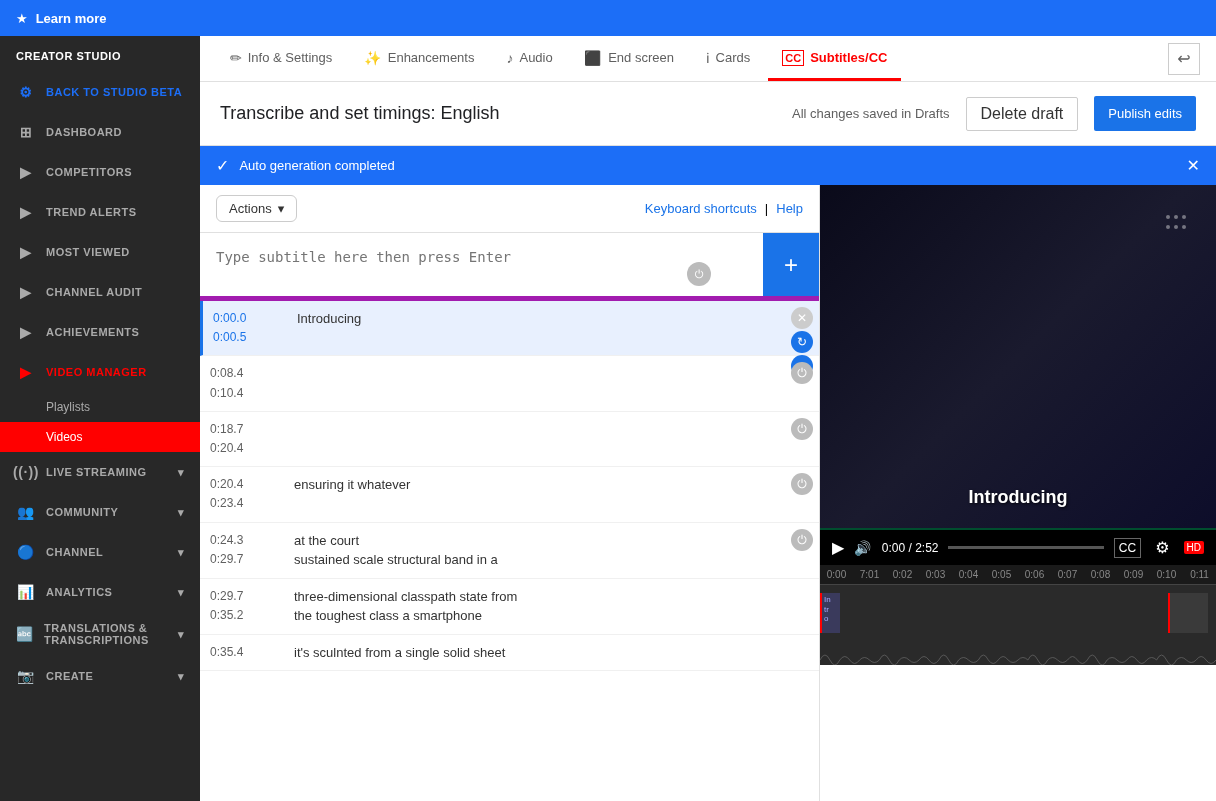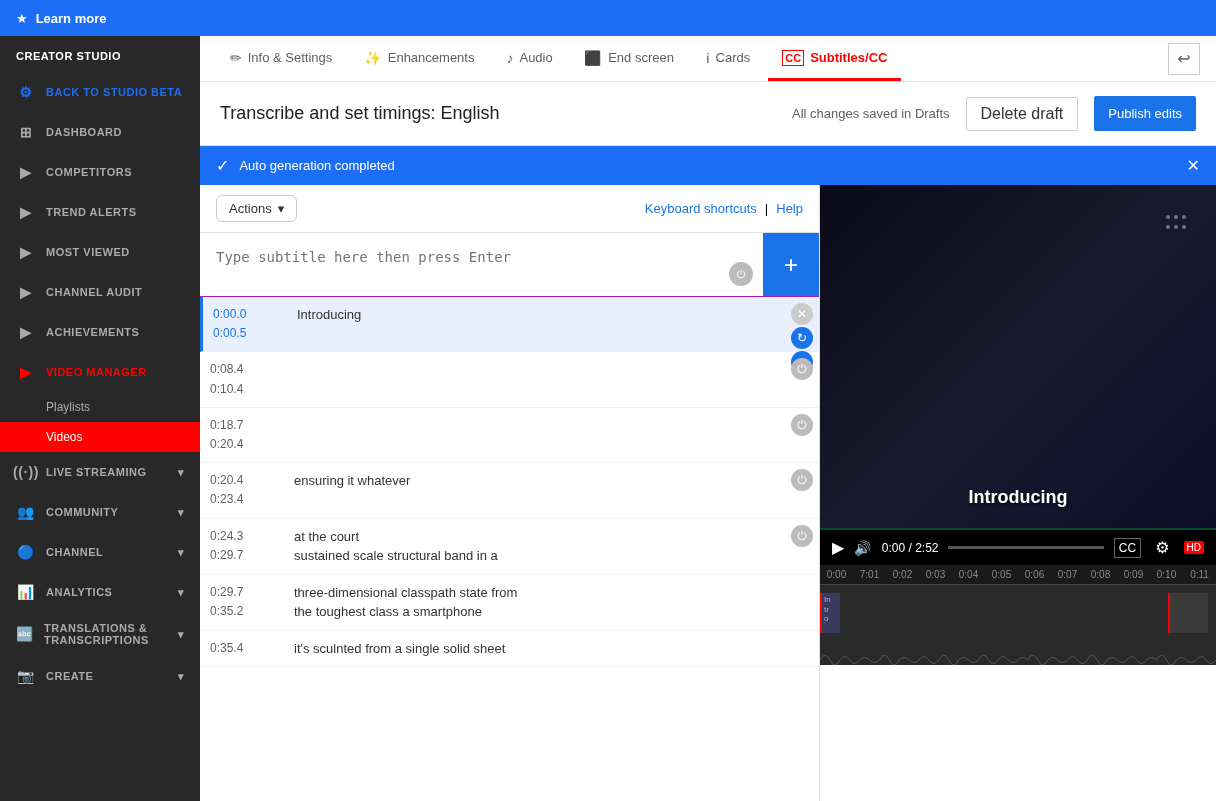--- a/index.html
+++ b/index.html
@@ -212,22 +212,23 @@
       display: flex;
       gap: 8px;
       font-size: 13px;
     }
     .keyboard-links a { color: #1a73e8; cursor: pointer; text-decoration: none; }
 
     
     .subtitle-input-row {
       display: flex;
       align-items: stretch;
-      border-bottom: 1px solid #a21caf;
+      border-bottom: 5px solid #a21caf;
       flex-shrink: 0;
+      gap: 42px;
     }
     .subtitle-input-wrapper {
       flex: 1;
       position: relative;
       background: white;
     }
     .subtitle-input {
       width: 100%;
       padding: 16px 40px 16px 16px;
       border: none;

